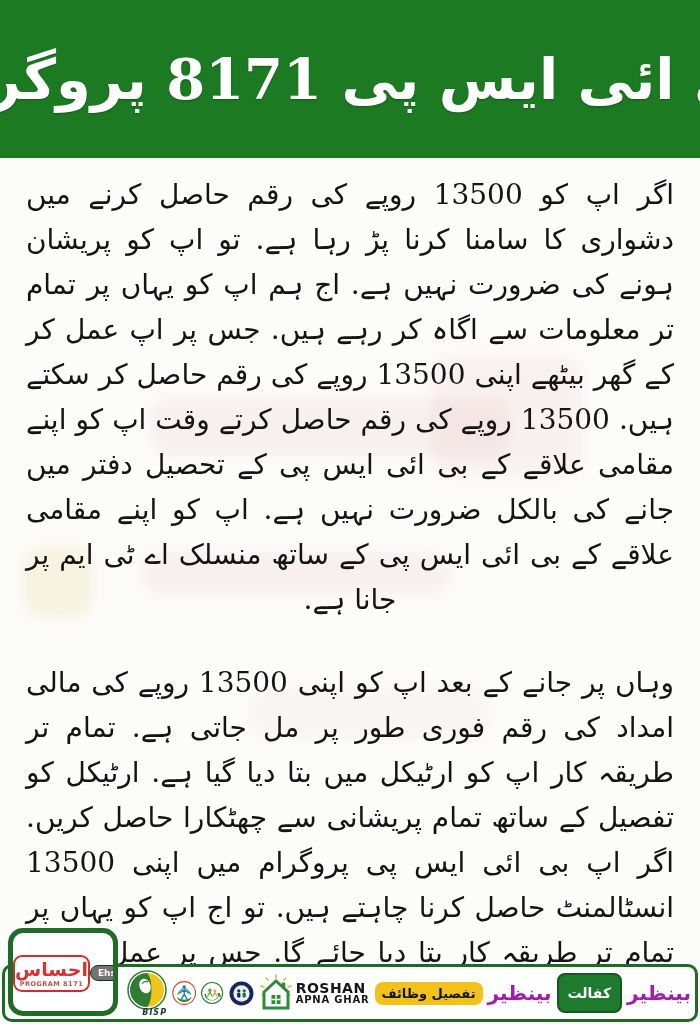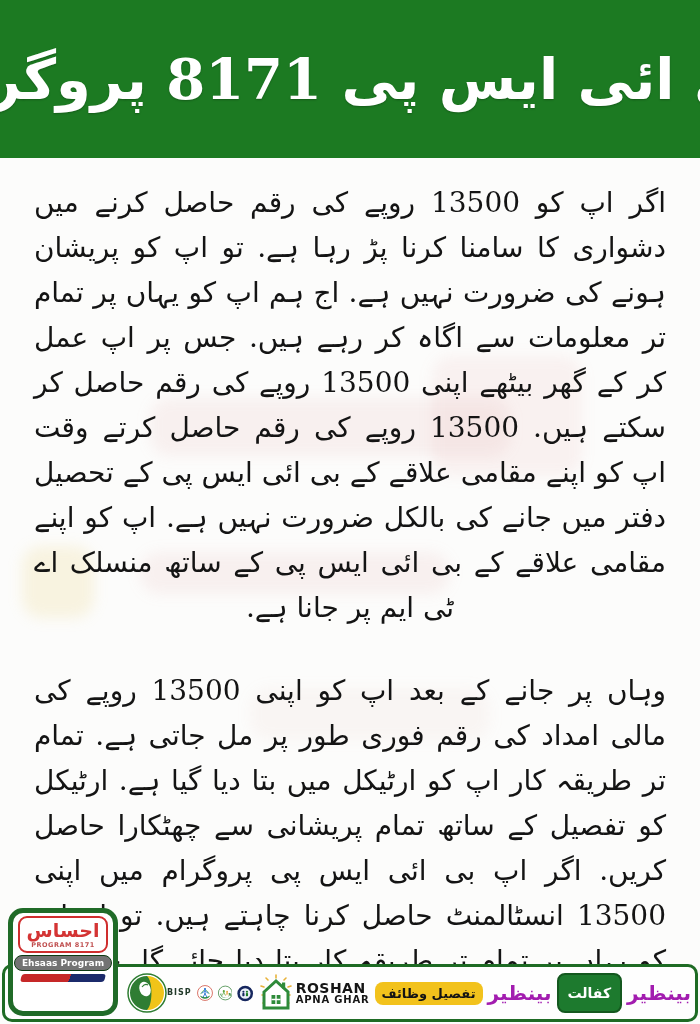--- a/index.html
+++ b/index.html
@@ -25,52 +25,52 @@
   .wm3{left:22px;top:546px;width:72px;height:72px;background:rgba(233,196,90,.16);}
   .wm4{left:140px;top:552px;width:310px;height:42px;background:rgba(214,140,140,.10);}
   .wm5{left:250px;top:688px;width:240px;height:52px;background:rgba(214,150,140,.07);}
   
   .article{
     position:absolute;top:172px;left:26px;right:26px;
     direction:rtl;text-align:justify;color:#141414;
     font-family:"DejaVu Serif","DejaVu Sans",serif;
     font-size:28px;line-height:45px;
   }
-  .article p{margin:8px;text-align:justify;text-align-last:center;}
+  .article p{margin:0;text-align:justify;text-align-last:center;}
   .article p.first{margin-bottom:38px;}
   
   .footer-strip{
     position:absolute;left:2px;right:2px;bottom:2px;height:58px;
     background:#fefefe;border:3px solid #1e6b24;border-radius:10px;
     box-sizing:border-box;display:flex;align-items:center;
     gap:5px;padding:0 4px 0 122px;z-index:2;overflow:hidden;
   }
-  .logo-box{flex:0 0 auto;display:flex;flex-direction:row;align-items:center;justify-content:center;}
+  .logo-box{flex:0 0 auto;display:flex;flex-direction:column;align-items:flex-end;justify-content:center;font-style:italic;}
   .bisp-label{font-size:8px;font-weight:bold;color:#223a2a;letter-spacing:1px;margin-top:-2px;}
   .roshan{flex:0 0 auto;display:flex;align-items:center;gap:3px;}
   .roshan-text{display:flex;flex-direction:column;line-height:1;}
   .roshan-title{font-size:14px;font-weight:bold;color:#151515;letter-spacing:.5px;}
   .roshan-subtitle{font-size:10px;font-weight:bold;color:#151515;letter-spacing:.8px;}
   .badge-yellow{
     flex:0 0 auto;direction:rtl;background:#f2c21c;color:#141414;
     border-radius:8px;padding:4px 7px;font-size:13px;font-weight:bold;white-space:nowrap;
   }
   .benazir{
     flex:0 0 auto;direction:rtl;color:#a21caf;font-size:20px;font-weight:bold;white-space:nowrap;
   }
   .badge-green{
     flex:0 0 auto;direction:rtl;background:#1d7a2e;color:#ffffff;border:2px solid #14581f;
     border-radius:8px;padding:10px 9px;font-size:14px;font-weight:bold;white-space:nowrap;
   }
   
   .ehsaas-card{
-    position:absolute;left:8px;bottom:8px;width:110px;height:108px;
+    position:absolute;left:8px;bottom:8px;width:110px;height:88px;
     background:#ffffff;border:5px solid #206b28;border-radius:15px;
     box-sizing:border-box;z-index:3;overflow:hidden;
-    display:flex;flex-direction:column;align-items:center;
+    display:flex;flex-direction:row;align-items:center;
   }
   .ehsaas-inner{
     margin-top:3px;width:86px;border:2px solid #cf2e2e;border-radius:9px;
     text-align:center;padding:1px 0 2px;
   }
   .ehsaas-urdu{
     direction:rtl;color:#d43434;font-size:19px;font-weight:bold;line-height:22px;
   }
   .ehsaas-sub{font-size:6.5px;color:#c05050;letter-spacing:.5px;font-weight:bold;}
   .ehsaas-pill{

